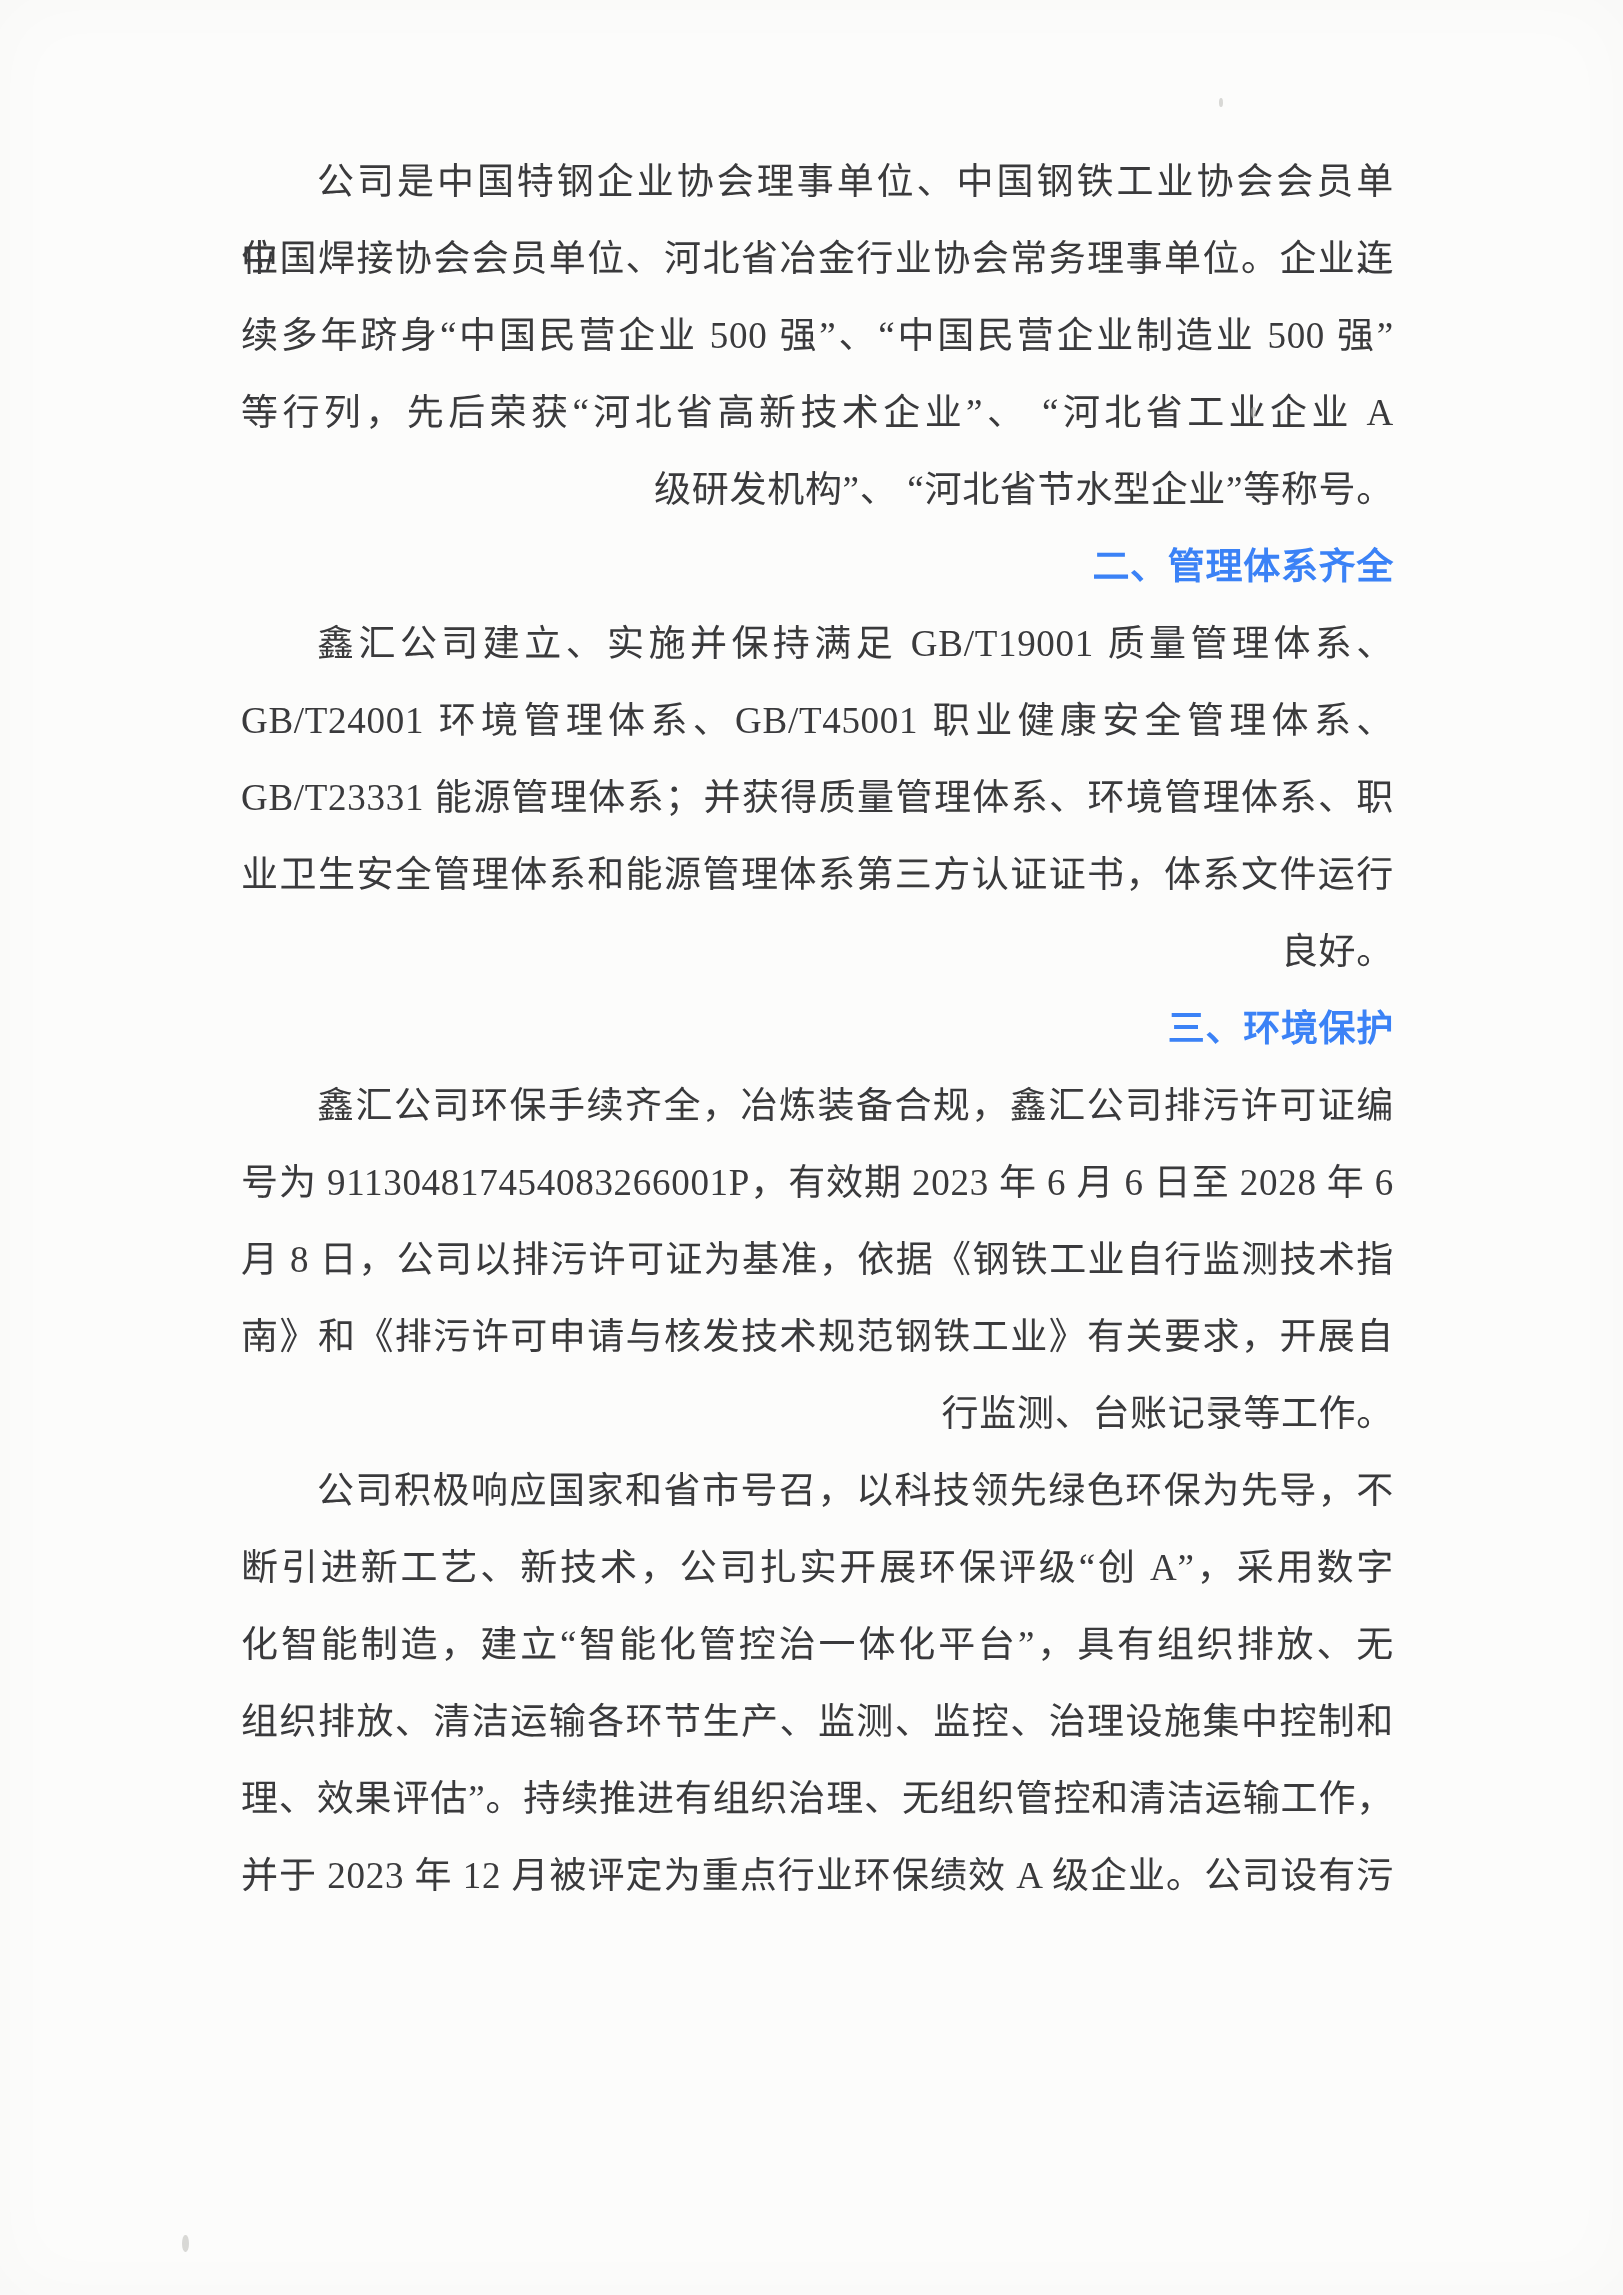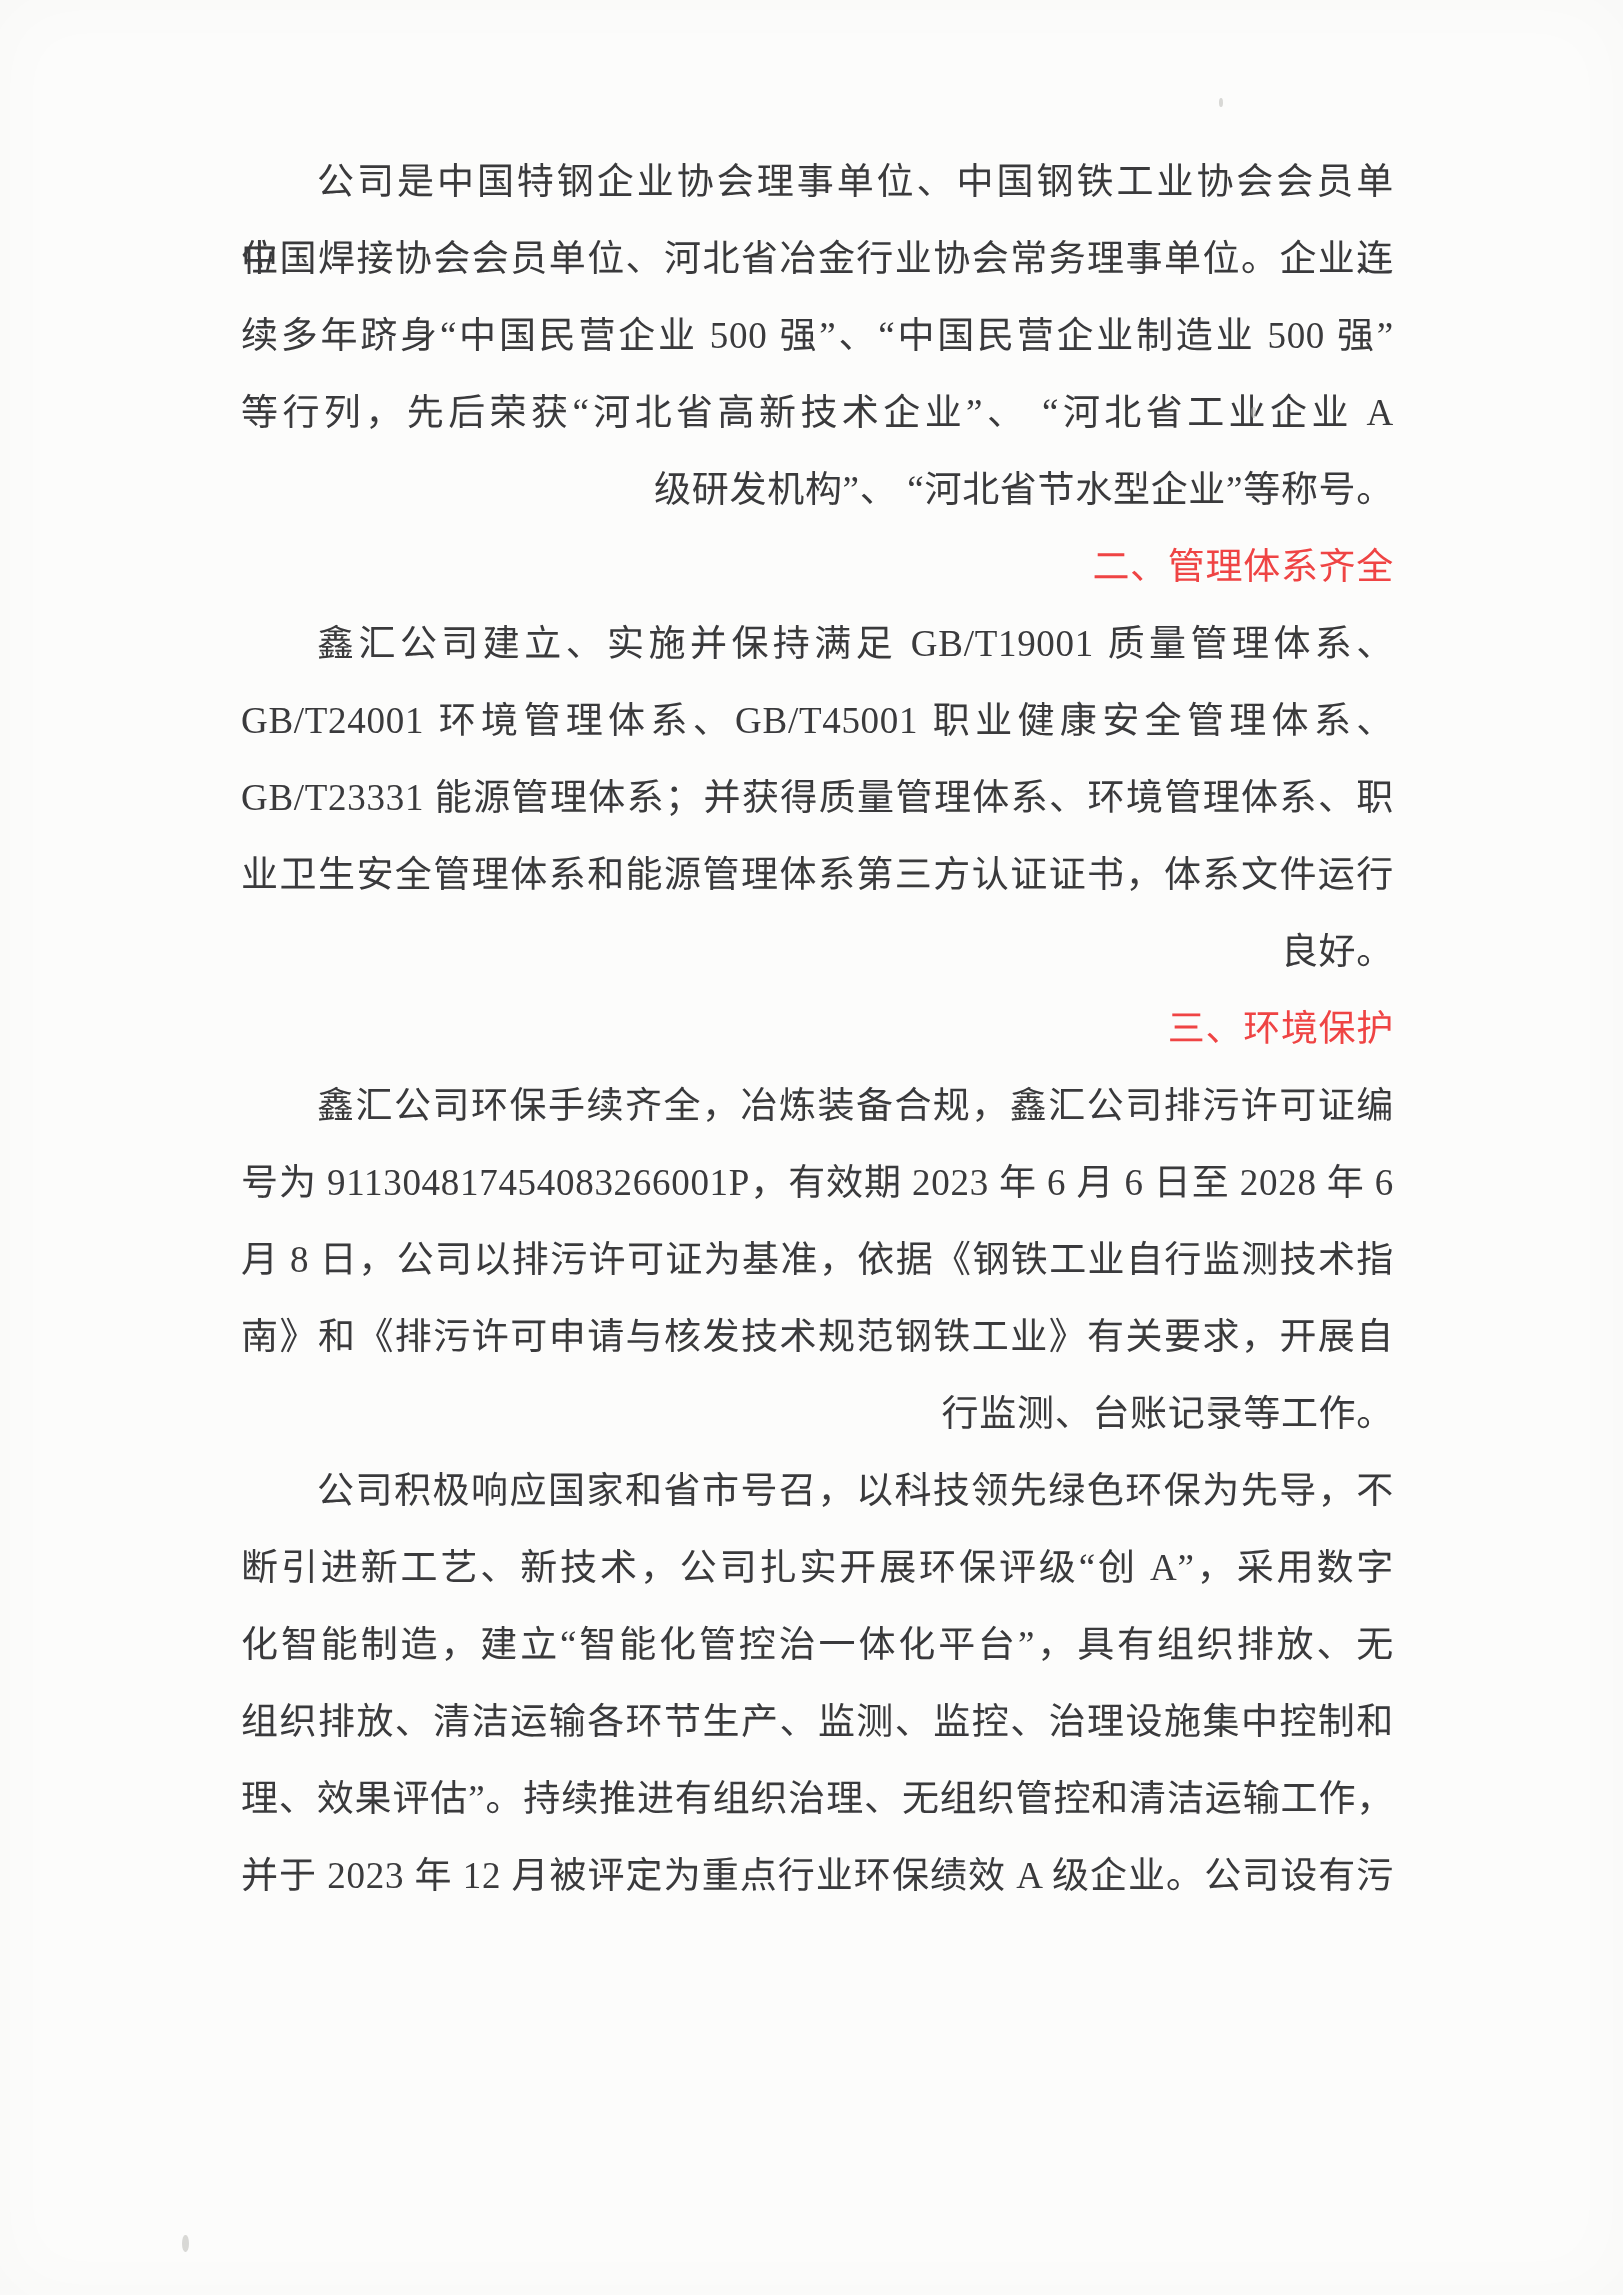--- a/index.html
+++ b/index.html
@@ -35,22 +35,22 @@
   }
   .line.indent {
     text-indent: 76px;
   }
   .line.short {
     text-align: right;
     text-align-last: auto;
   }
   .line.heading {
     font-family: "Liberation Sans", "DejaVu Sans", sans-serif;
-    font-weight: 400;
-    color: #ef4444;
+    font-weight: 700;
+    color: #3b82f6;
   }
   .speck {
     position: absolute;
     background: #b9b9b6;
     border-radius: 50%;
     opacity: 0.55;
   }
 </style>
 </head>
 <body>

